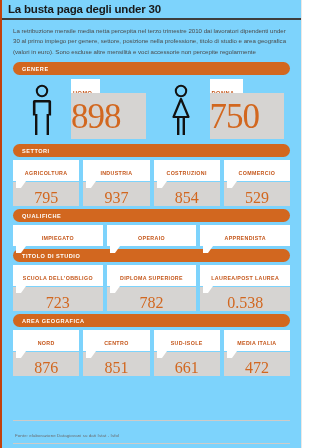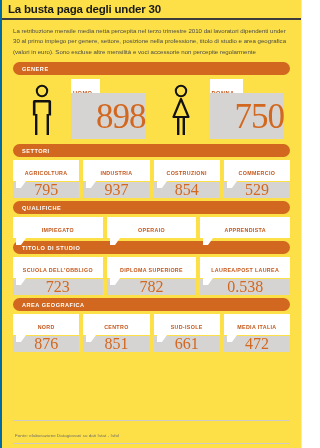--- a/index.html
+++ b/index.html
@@ -12,22 +12,22 @@
     height: 448px;
     overflow: hidden;
     font-family: "Liberation Sans", sans-serif;
     color: #3a3a3a;
   }
   .infographic {
     position: relative;
     width: 302px;
     height: 448px;
     box-sizing: border-box;
-    background: #fde047;
-    border-left: 2px solid #0369a1;
+    background: #7dd3fc;
+    border-left: 2px solid #c2410c;
     border-right: 1px solid #ece8e4;
   }
   
   .title-bar {
     padding: 3px 6px 2px 6px;
   }
   .title-text {
     font-size: 11.5px;
     font-weight: bold;
     letter-spacing: -0.2px;
@@ -114,21 +114,21 @@
   }
   .gender-value-band {
     position: absolute;
     left: 0;
     right: 6px;
     top: 14px;
     bottom: 2px;
     background: #d6d4d2;
     display: flex;
     align-items: center;
-    justify-content: flex-end;
+    justify-content: flex-start;
   }
   .gender-value {
     font-size: 35px;
     color: #d2671f;
     font-family: "Liberation Serif", serif;
     line-height: 1;
     letter-spacing: -1px;
   }
   
   .data-block {
@@ -168,21 +168,21 @@
     z-index: 3;
   }
   .values-row {
     display: flex;
     gap: 4px;
     margin-top: 1px;
   }
   .value-cell {
     flex: 1;
     background: #d6d4d2;
-    height: 16px;
+    height: 24px;
     display: flex;
     align-items: flex-end;
     justify-content: center;
   }
   .value-text {
     font-size: 16px;
     color: #d2671f;
     font-family: "Liberation Serif", serif;
     line-height: 1;
   }

